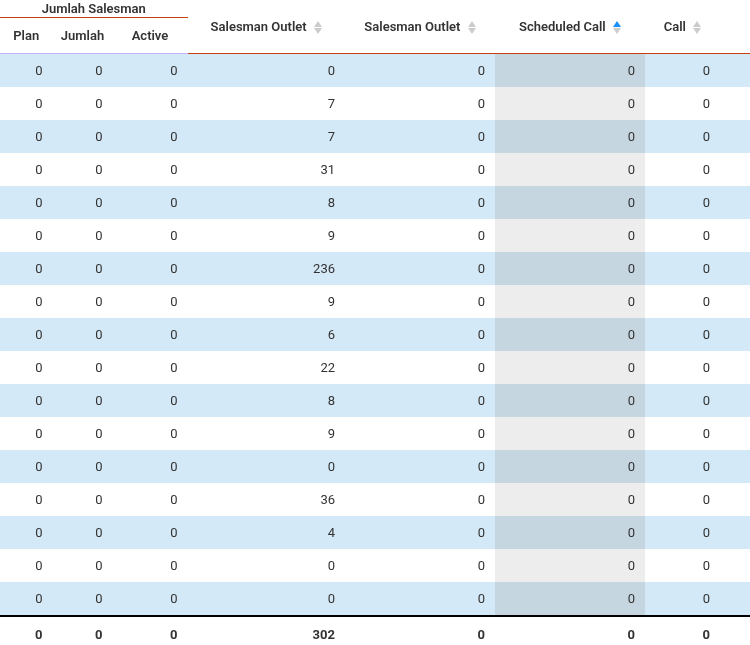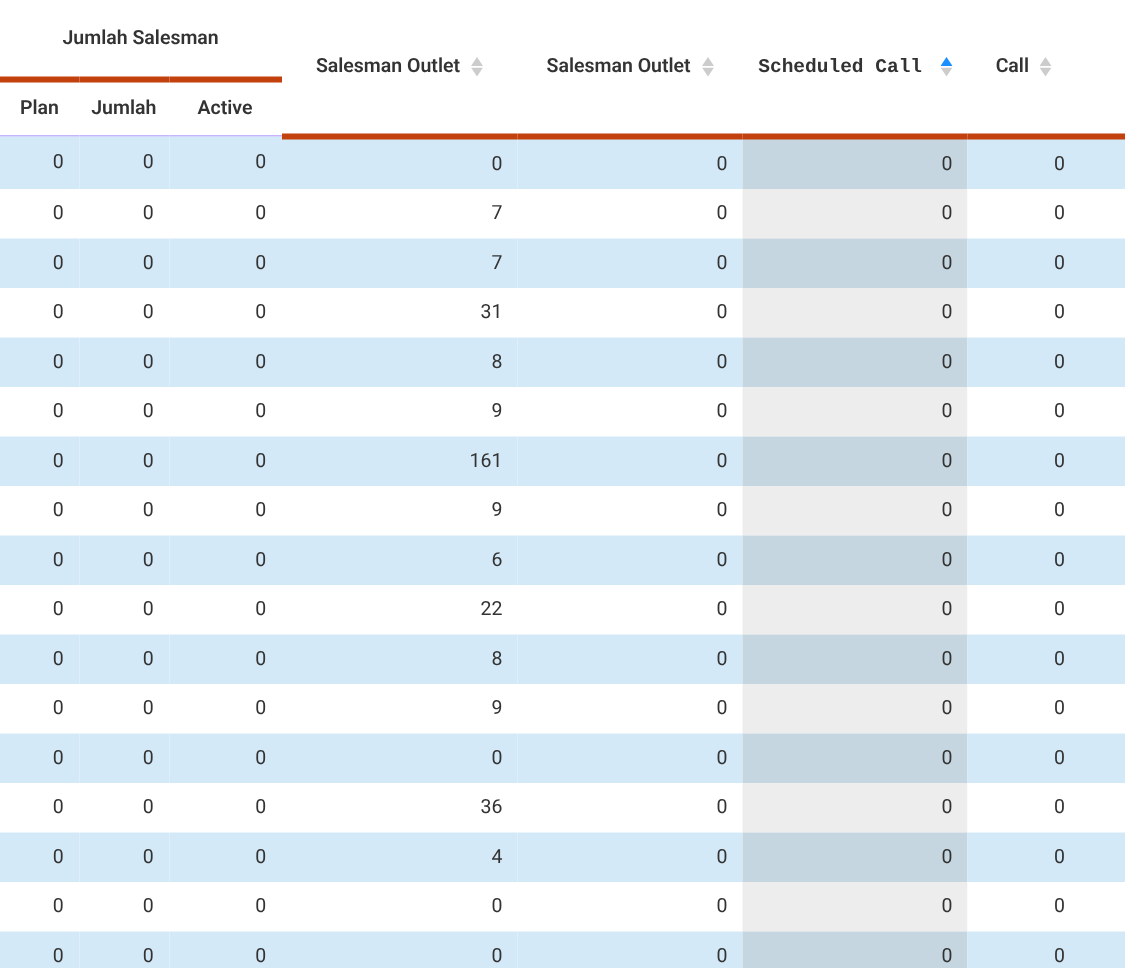--- a/index.html
+++ b/index.html
@@ -19,22 +19,22 @@
       border-collapse: collapse;
     }
     th {
       font-weight: 600;
       padding: 8px 8px;
       text-align: center;
       position: relative;
       white-space: nowrap;
     }
     .group-header th {
-      border-bottom: 4px solid #c2410c;
-      padding: 18px 8px;
+      border-bottom: 1px solid #c2410c;
+      padding: 1px 8px;
     }
     .group-header .group-col {
       text-align: center;
     }
     .sort-icon {
       display: inline-flex;
       flex-direction: column;
       vertical-align: middle;
       margin-left: 4px;
       line-height: 0;
@@ -72,21 +72,21 @@
     tfoot td {
       font-weight: 700;
       border-top: 2px solid #000;
       padding: 10px 10px;
     }
     .col-plan { width: 7%; }
     .col-actual { width: 8%; }
     .col-active { width: 10%; }
     .col-register { width: 21%; }
     .col-effective { width: 20%; }
-    .col-scheduled { width: 20%; font-family: Liberation Mono, monospace; }
+    .col-scheduled { width: 20%; }
     .col-call { width: 10%; }
     .col-last { width: 4%; }
   </style>
 </head>
 <body>
 
 <table>
   <thead>
     <tr class="group-header">
       <th colspan="3" class="group-col">Jumlah Salesman</th>
@@ -200,21 +200,21 @@
         <td>9</td>
         <td>0</td>
         <td class="shaded">0</td>
         <td>0</td>
         <td></td>
       </tr>
       <tr>
         <td>0</td>
         <td>0</td>
         <td>0</td>
-        <td>161</td>
+        <td>236</td>
         <td>0</td>
         <td class="shaded">0</td>
         <td>0</td>
         <td></td>
       </tr>
       <tr>
         <td>0</td>
         <td>0</td>
         <td>0</td>
         <td>9</td>

